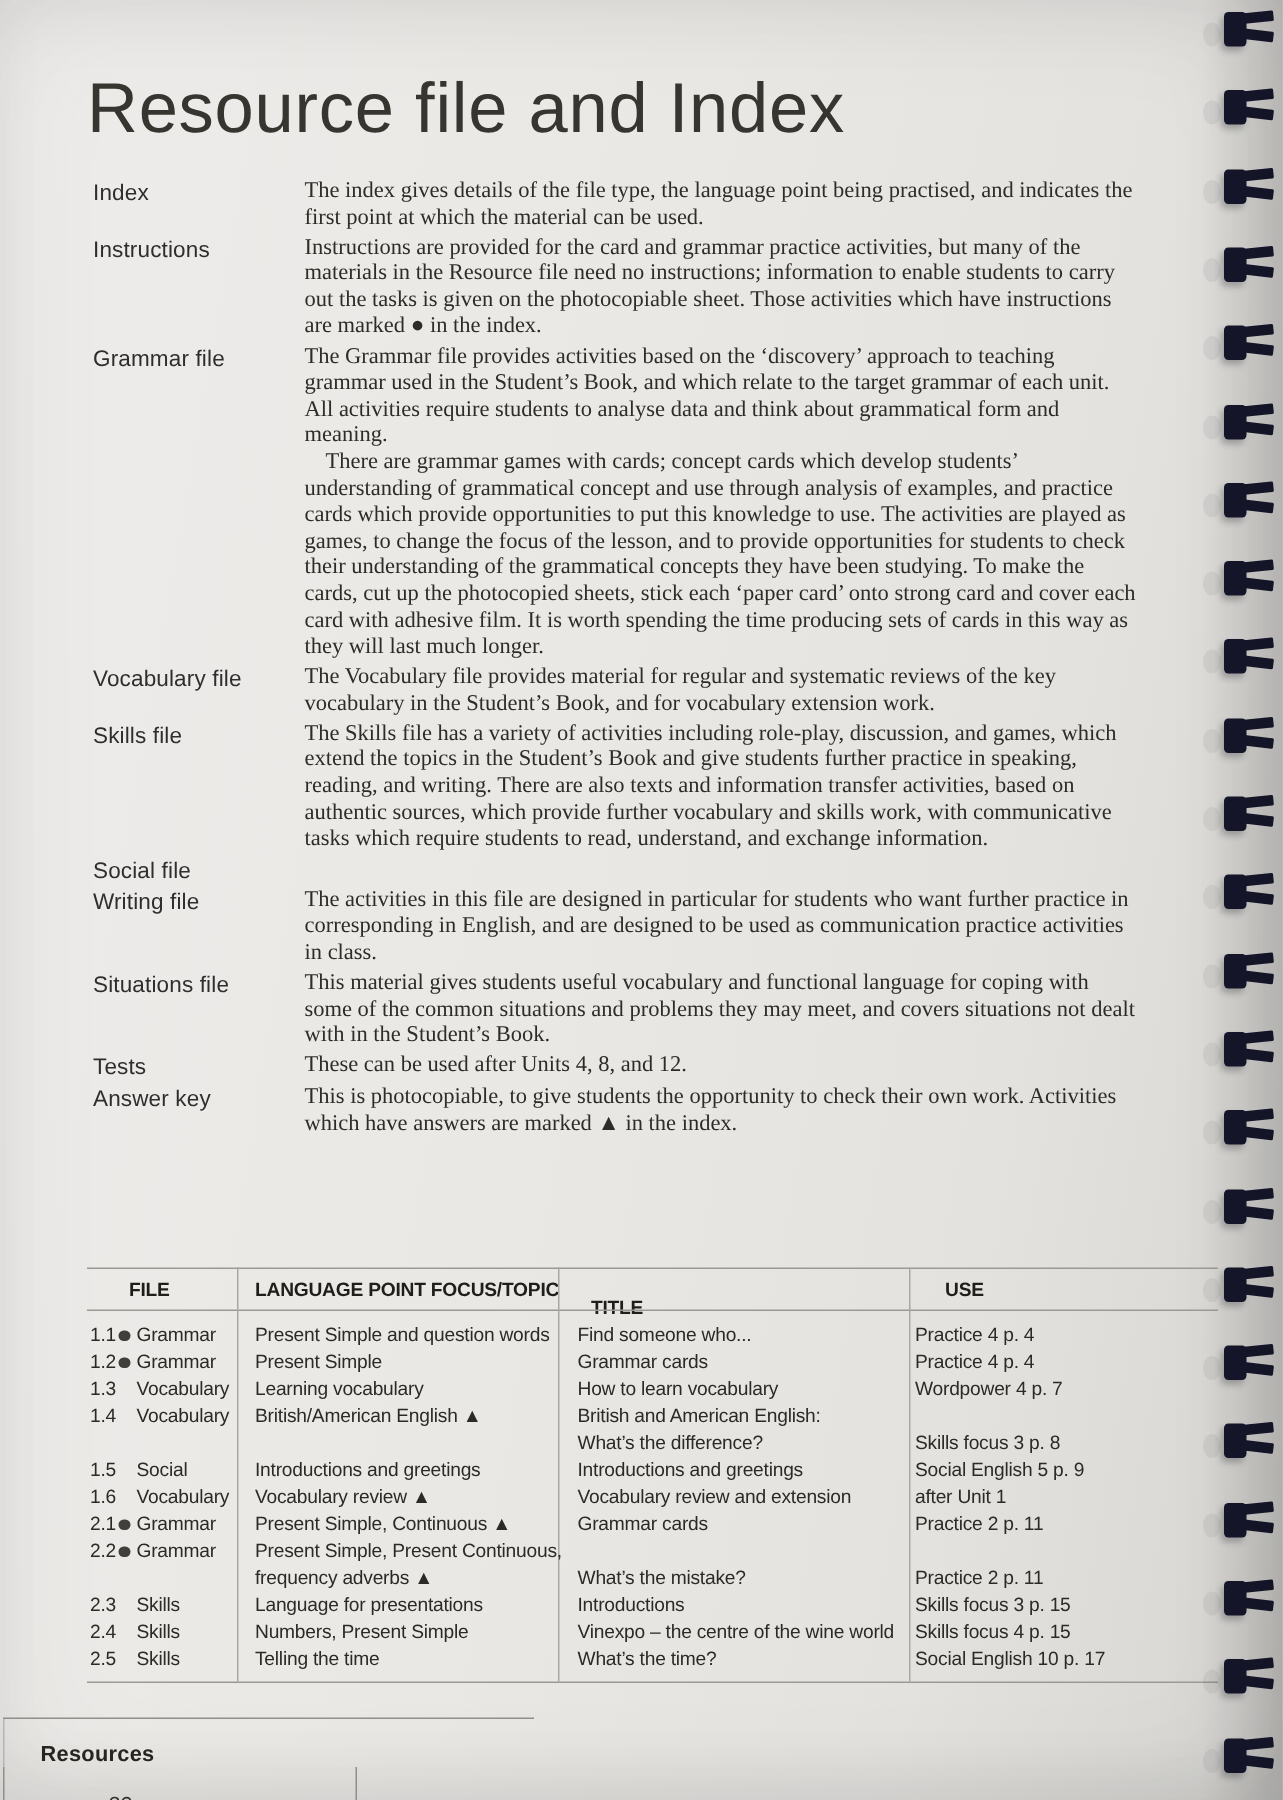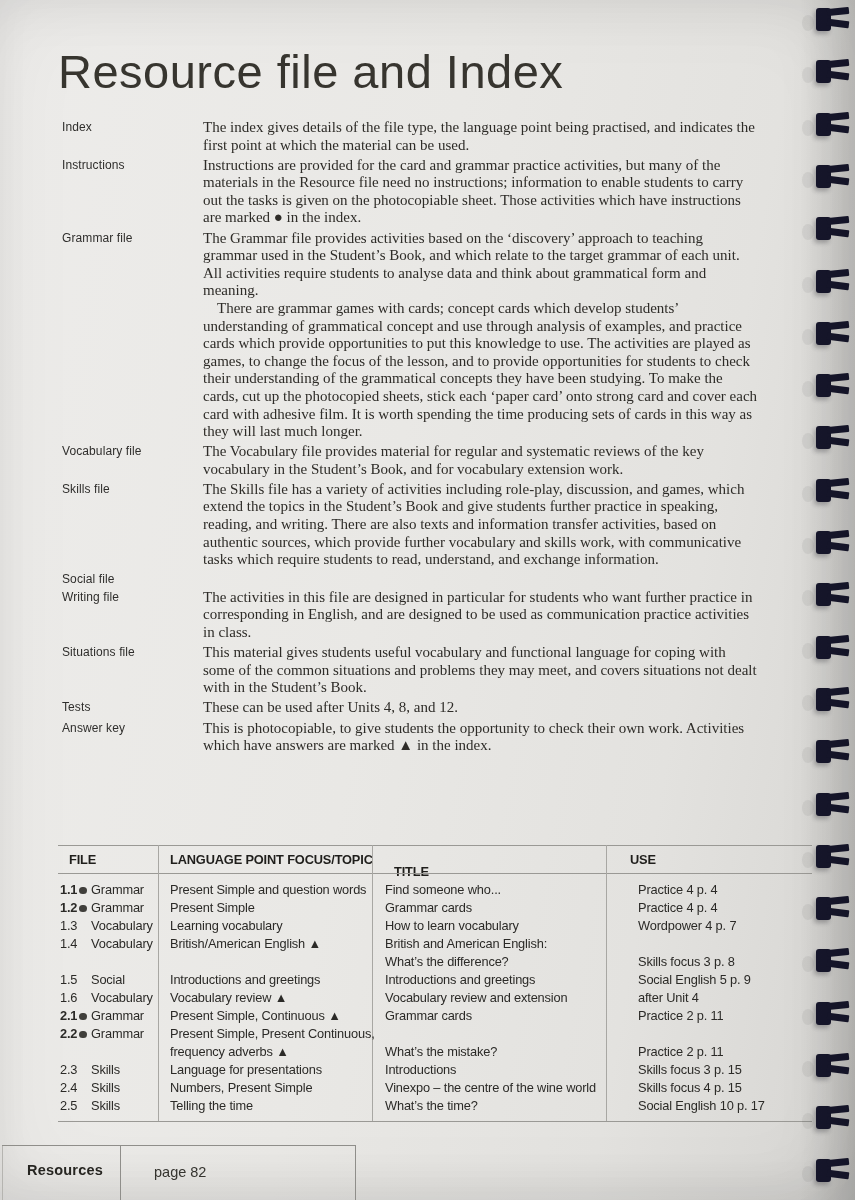--- a/index.html
+++ b/index.html
@@ -15,53 +15,53 @@
   .edge-shade{position:absolute;right:0;top:0;width:55px;height:100%;
     background:linear-gradient(to right,rgba(0,0,0,0),rgba(0,0,0,0.10));}
 
   
   .page-title{position:absolute;top:44px;left:58px;margin:0;font-weight:400;
     font-size:47px;letter-spacing:0.5px;color:#37352f;}
 
   
   .sections{position:absolute;top:119px;left:62px;width:700px;height:722px;overflow:hidden;}
   .section-row{display:flex;margin-bottom:2.5px;}
-  .section-label{flex:none;width:141px;font-size:12px;color:var(--c-label);
+  .section-label{flex:none;width:141px;font-size:15px;color:var(--c-label);
     letter-spacing:0.1px;padding-top:1px;}
   .section-text{width:557px;font-family:"Liberation Serif","DejaVu Serif",serif;
     font-size:15px;line-height:17.6px;color:var(--c-ink);}
   .section-text p{margin:0;}
   .section-text p + p{text-indent:14px;}
 
   
   .index-table{position:absolute;left:58px;top:845px;width:754px;height:278px;
     font-size:12.8px;letter-spacing:-0.15px;color:var(--c-table-ink);}
   .rule{position:absolute;left:0;width:100%;height:1px;background:var(--c-rule);}
   .rule-top{top:0;}
   .rule-head{top:28px;}
   .rule-bottom{top:276px;}
   .vsep{position:absolute;top:0;width:1px;height:276px;background:#a8a7a3;}
   .vsep-1{left:100px;} .vsep-2{left:314px;} .vsep-3{left:548px;}
   .thead{position:absolute;top:7px;left:0;right:0;height:20px;font-weight:bold;color:#1f1e1b;}
   .thead span{position:absolute;white-space:nowrap;}
-  .th-file{left:11px;} .th-lang{left:112px;} .th-title{left:336px;margin-top:12px;} .th-use{left:572px;}
+  .th-file{left:28px;} .th-lang{left:112px;} .th-title{left:336px;margin-top:12px;} .th-use{left:572px;}
   .tcol{position:absolute;top:36px;}
   .col-file{left:0;width:100px;}
   .col-lang{left:112px;width:202px;}
   .col-title{left:327px;width:225px;}
-  .col-use{left:580px;width:200px;}
+  .col-use{left:552px;width:200px;}
   .tline{height:18px;line-height:18px;white-space:nowrap;position:relative;}
   .fnum{position:absolute;left:2px;}
-  .fnum.b{font-weight:bold;}
+  .fnum.b{font-weight:normal;}
   .fdot{position:absolute;left:21px;top:5.5px;width:7.5px;height:7.5px;border-radius:50%;background:#403f3b;}
   .ftype{position:absolute;left:33px;}
 
   
   .footer{position:absolute;left:2px;top:1145px;width:354px;height:55px;display:flex;
-    border-top:1px solid #8f8e8a;}
+    border-top:1px solid #8f8e8a;flex-direction:column;}
   .footer-cell-1{width:118px;border-left:1px solid #b5b4b0;box-sizing:border-box;
     padding:16px 0 0 24px;font-weight:bold;font-size:14.5px;color:#262521;letter-spacing:0.2px;}
   .footer-cell-2{width:236px;border-left:1px solid #8f8e8a;border-right:1px solid #8f8e8a;
     box-sizing:border-box;padding:18px 0 0 33px;font-size:14.5px;color:#35342f;}
 
   
   .spiral{position:absolute;top:0;right:0;width:45px;height:1200px;}
   .coil{position:absolute;left:0;width:38px;height:32px;}
   .coil i{position:absolute;display:block;background:var(--c-binding);}
   .coil .cb{left:6px;top:3px;width:15px;height:23px;border-radius:3px;
@@ -233,21 +233,21 @@
         <div class="tline">Vinexpo – the centre of the wine world</div>
         <div class="tline">What’s the time?</div>
       </div>
     <div class="tcol col-use">
         <div class="tline">Practice 4 p. 4</div>
         <div class="tline">Practice 4 p. 4</div>
         <div class="tline">Wordpower 4 p. 7</div>
         <div class="tline blank"></div>
         <div class="tline">Skills focus 3 p. 8</div>
         <div class="tline">Social English 5 p. 9</div>
-        <div class="tline">after Unit 4</div>
+        <div class="tline">after Unit 1</div>
         <div class="tline">Practice 2 p. 11</div>
         <div class="tline blank"></div>
         <div class="tline">Practice 2 p. 11</div>
         <div class="tline">Skills focus 3 p. 15</div>
         <div class="tline">Skills focus 4 p. 15</div>
         <div class="tline">Social English 10 p. 17</div>
       </div>
     <div class="rule rule-bottom"></div>
   </div>
 

